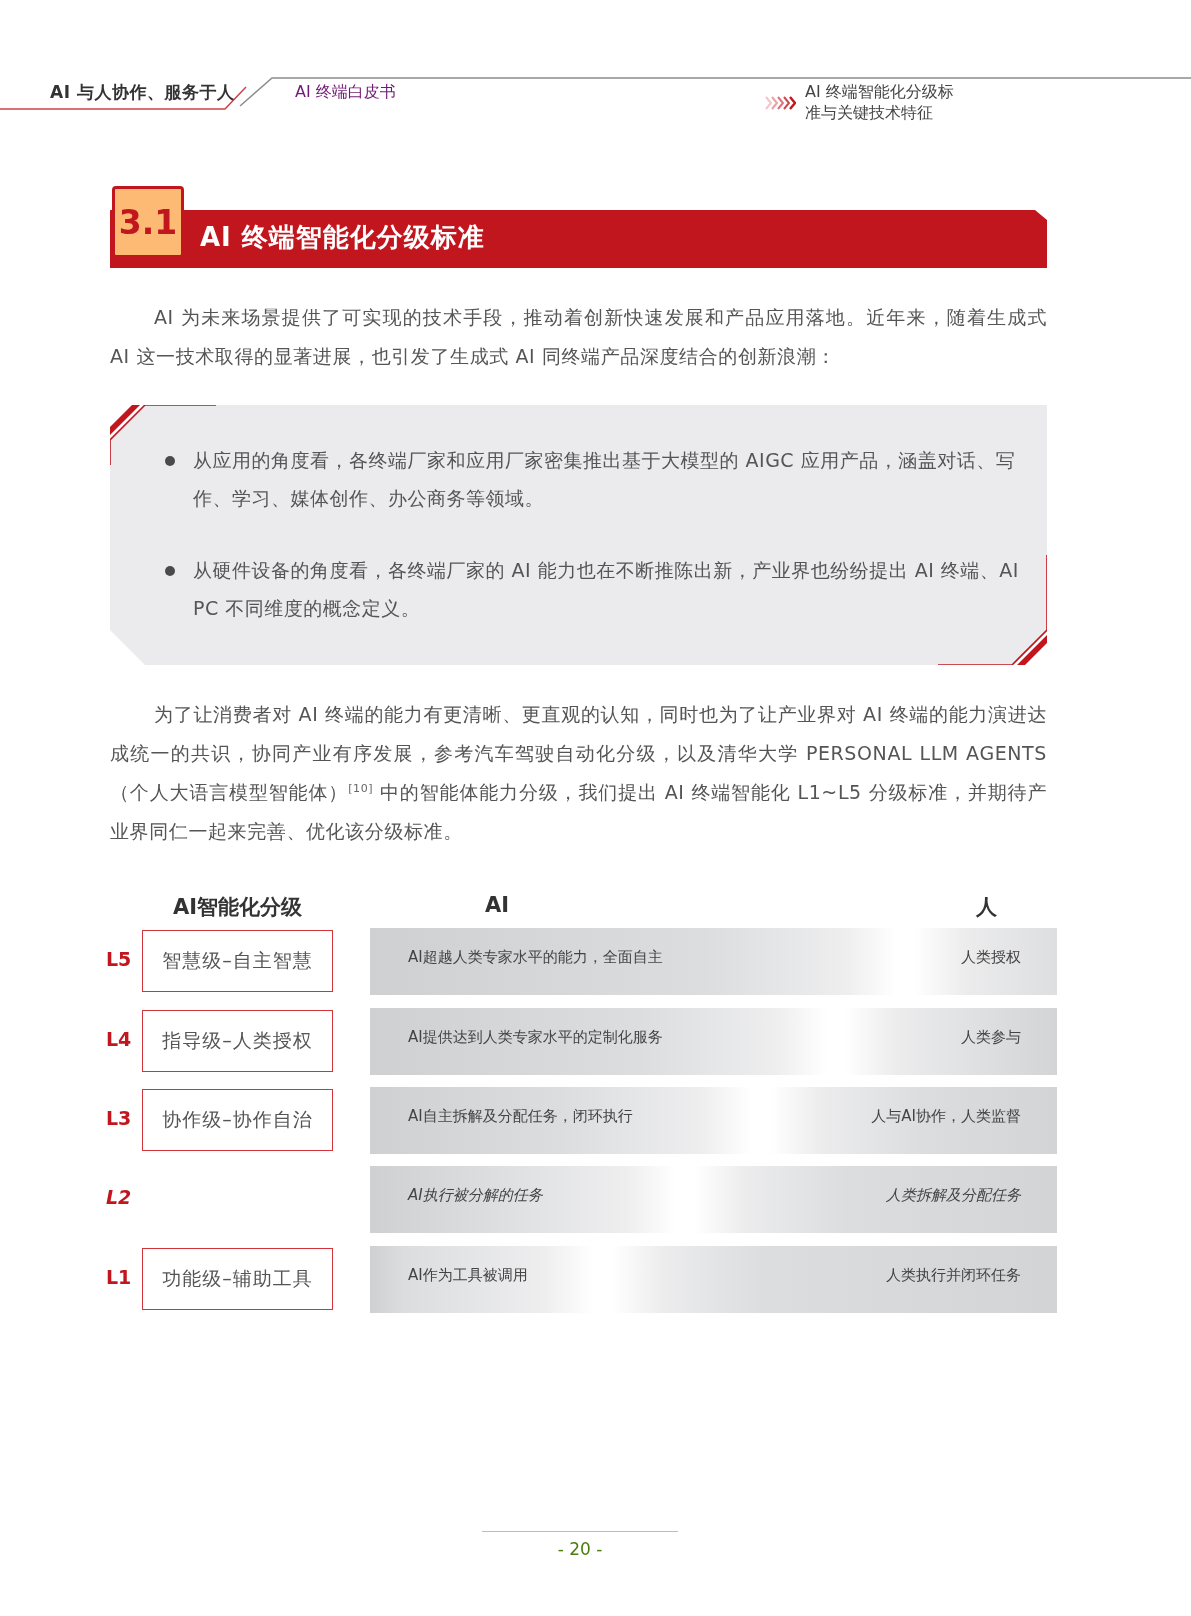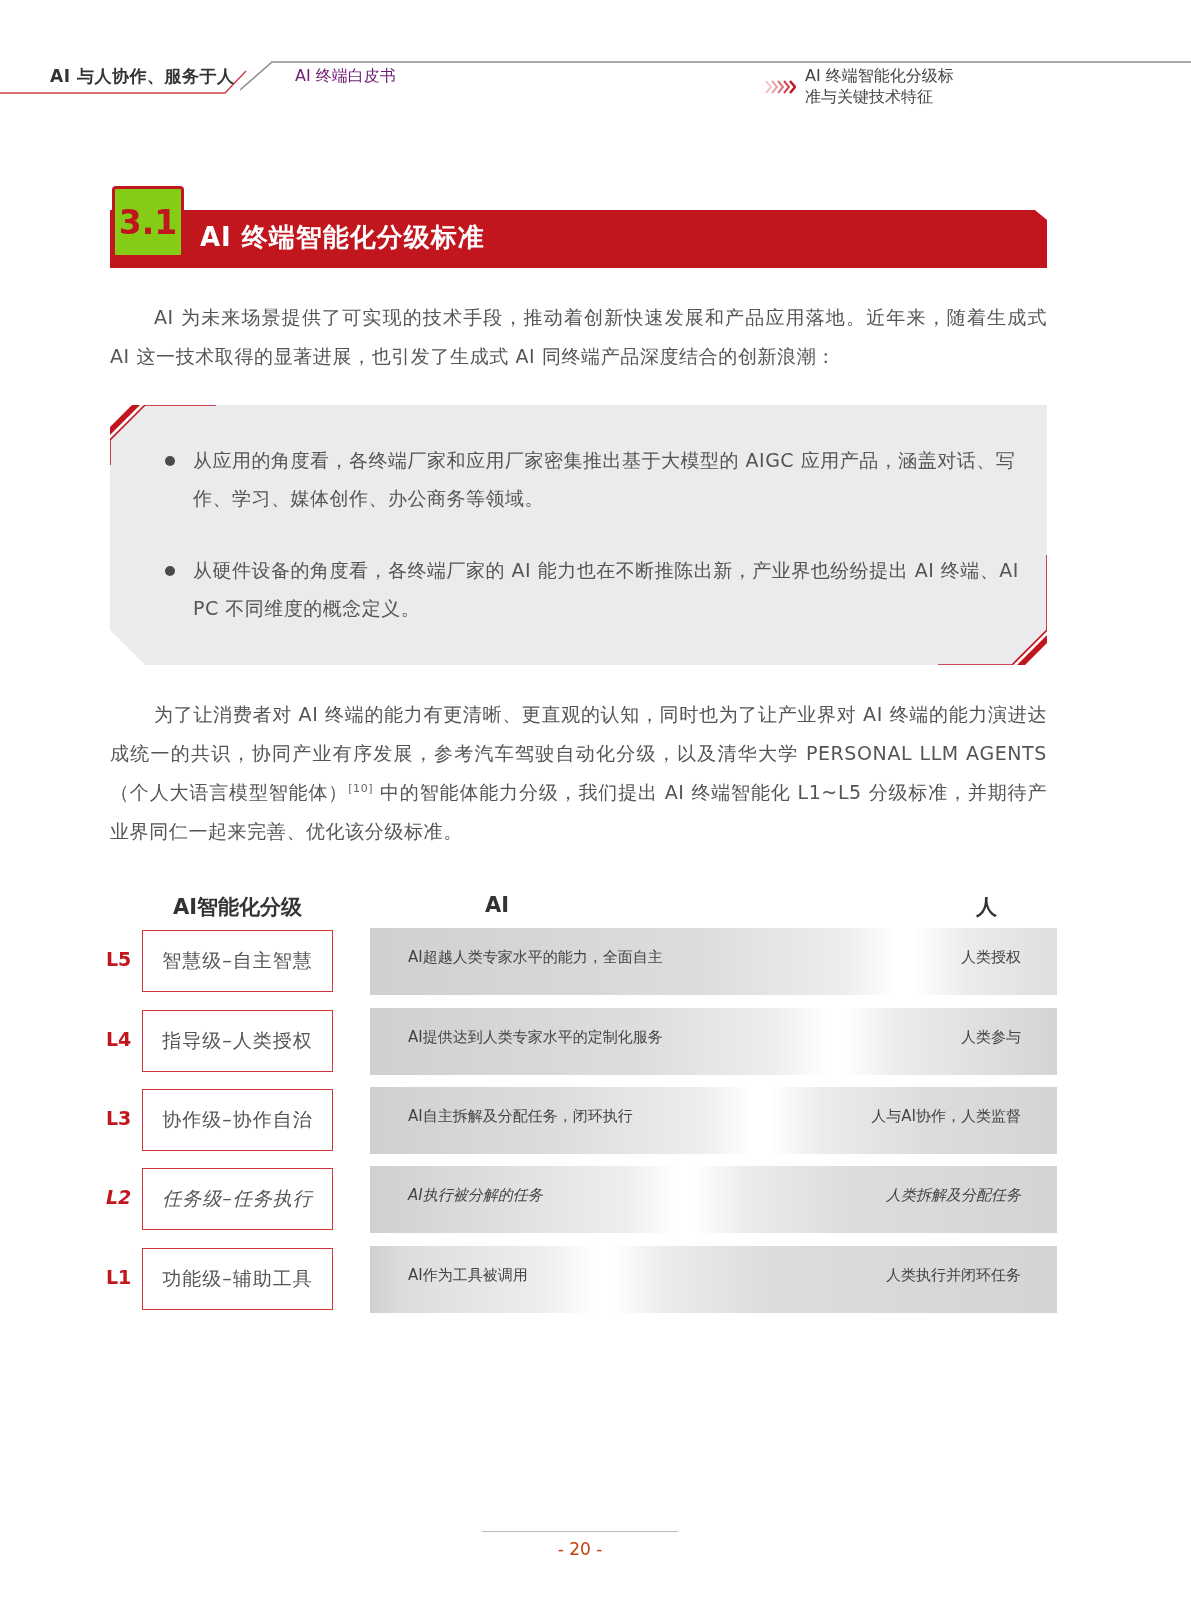--- a/index.html
+++ b/index.html
@@ -1,32 +1,32 @@
 <!DOCTYPE html>
 <html><head>
   <meta charset="utf-8">
   <style>
     * { box-sizing: border-box; margin: 0; padding: 0; }
     html, body { width: 1191px; height: 1616px; background: #ffffff; overflow: hidden; }
     body { position: relative; font-family: "DejaVu Sans", "Liberation Sans", sans-serif; color: #4a4a4a; }
 
     
-    .hdr { position: absolute; left: 0; top: 0; width: 960px; height: 110px; }
+    .hdr { position: absolute; left: 0; top: 16px; width: 960px; height: 110px; }
     .hdr-svg { position: absolute; left: 0; top: 0; }
     .hdr-left { position: absolute; left: 50px; top: 65px; font-size: 17px; font-weight: bold; color: #333; letter-spacing: 0.5px; }
     .hdr-mid { position: absolute; left: 295px; top: 66px; font-size: 16px; color: #701a75; }
     .hdr-right { position: absolute; left: 765px; top: 66px; font-size: 16px; color: #444; display: flex; align-items: center; }
     .chevrons { display: inline-flex; margin-right: 10px; }
     .chev { width: 7px; height: 14px; margin-right: -1px; }
 
     
     .sec { position: absolute; left: 110px; top: 186px; width: 937px; height: 84px; }
     .sec-bar { position: absolute; left: 0; top: 24px; width: 937px; height: 58px; background: #c2161f;
       clip-path: polygon(0 0, 925px 0, 937px 10px, 937px 58px, 0 58px); }
-    .sec-num-box { position: absolute; left: 2px; top: 0; width: 72px; height: 72px; background: #84cc16;
+    .sec-num-box { position: absolute; left: 2px; top: 0; width: 72px; height: 72px; background: #fdba74;
       border: 3px solid #c2161f; border-radius: 4px; display: flex; align-items: center; justify-content: center; }
     .sec-num { font-size: 33px; font-weight: bold; color: #c2161f; }
     .sec-title { position: absolute; left: 90px; top: 34px; font-size: 26px; font-weight: bold; color: #fff; letter-spacing: 1px; }
 
     
     .para { position: absolute; left: 110px; width: 937px; font-size: 19px; line-height: 39px; color: #555;
       text-align: justify; letter-spacing: 0.6px; }
     .para .indent { display: inline-block; width: 44px; }
     sup.ref { font-size: 11px; vertical-align: super; line-height: 0; color: #666; }
 
@@ -45,21 +45,21 @@
     .row { position: absolute; left: 0; width: 960px; height: 68px; }
     .lvl { position: absolute; left: 6px; top: 20px; font-size: 19px; font-weight: bold; color: #c2161f; width: 30px; }
     .lvl-box { position: absolute; left: 42px; top: 2px; width: 191px; height: 62px; border: 1.5px solid #d3343c;
       display: flex; align-items: center; justify-content: center; font-size: 19px; color: #555; letter-spacing: 1px; background: #fff; }
     .bar { position: absolute; left: 270px; top: 0; width: 687px; height: 67px; }
     .bar-ai { position: absolute; left: 38px; top: 20px; font-size: 15px; color: #444; }
     .bar-human { position: absolute; right: 36px; top: 20px; font-size: 15px; color: #444; text-align: right; }
 
     
     .foot-line { position: absolute; left: 482px; top: 1531px; width: 196px; height: 1px; background: #bdbdbd; }
-    .page-no { position: absolute; left: 482px; top: 1539px; width: 196px; text-align: center; font-size: 17px; color: #c2410c; }
+    .page-no { position: absolute; left: 482px; top: 1539px; width: 196px; text-align: center; font-size: 17px; color: #4d7c0f; }
   </style>
 </head>
 <body>
 
 <div class="hdr">
   <svg class="hdr-svg" width="1191" height="110">
 
     <polyline points="240,90 272,62 1191,62" fill="none" stroke="#8c8c8c" stroke-width="1.5"></polyline>
 
     <polyline points="0,93 225,93 246,71" fill="none" stroke="#d0404a" stroke-width="1.5"></polyline>
@@ -147,21 +147,20 @@
       <div class="row" style="top: 202px;">
         <div class="lvl">L3</div>
         <div class="lvl-box">协作级–协作自治</div>
         <div class="bar" style="background: linear-gradient(90deg, #cfd0d2 0px, #dcdddf 192px, #eeeeef 332px, #ffffff 382px, #ffffff 400px, #ececed 452px, #dcdddf 552px, #d3d4d6 687px);">
           <span class="bar-ai">AI自主拆解及分配任务，闭环执行</span>
           <span class="bar-human">人与AI协作，人类监督</span>
         </div>
       </div>
       <div class="row" style="top: 281px; font-style: italic;">
         <div class="lvl">L2</div>
-        <div class="lvl-box">任务级–任务执行</div>
         <div class="bar" style="background: linear-gradient(90deg, #cfd0d2 0px, #dcdddf 116px, #eeeeef 256px, #ffffff 306px, #ffffff 324px, #ececed 376px, #dcdddf 476px, #d3d4d6 687px);">
           <span class="bar-ai">AI执行被分解的任务</span>
           <span class="bar-human">人类拆解及分配任务</span>
         </div>
       </div>
       <div class="row" style="top: 361px;">
         <div class="lvl">L1</div>
         <div class="lvl-box">功能级–辅助工具</div>
         <div class="bar" style="background: linear-gradient(90deg, #cfd0d2 0px, #dcdddf 34px, #eeeeef 174px, #ffffff 224px, #ffffff 242px, #ececed 294px, #dcdddf 394px, #d3d4d6 687px);">
           <span class="bar-ai">AI作为工具被调用</span>

